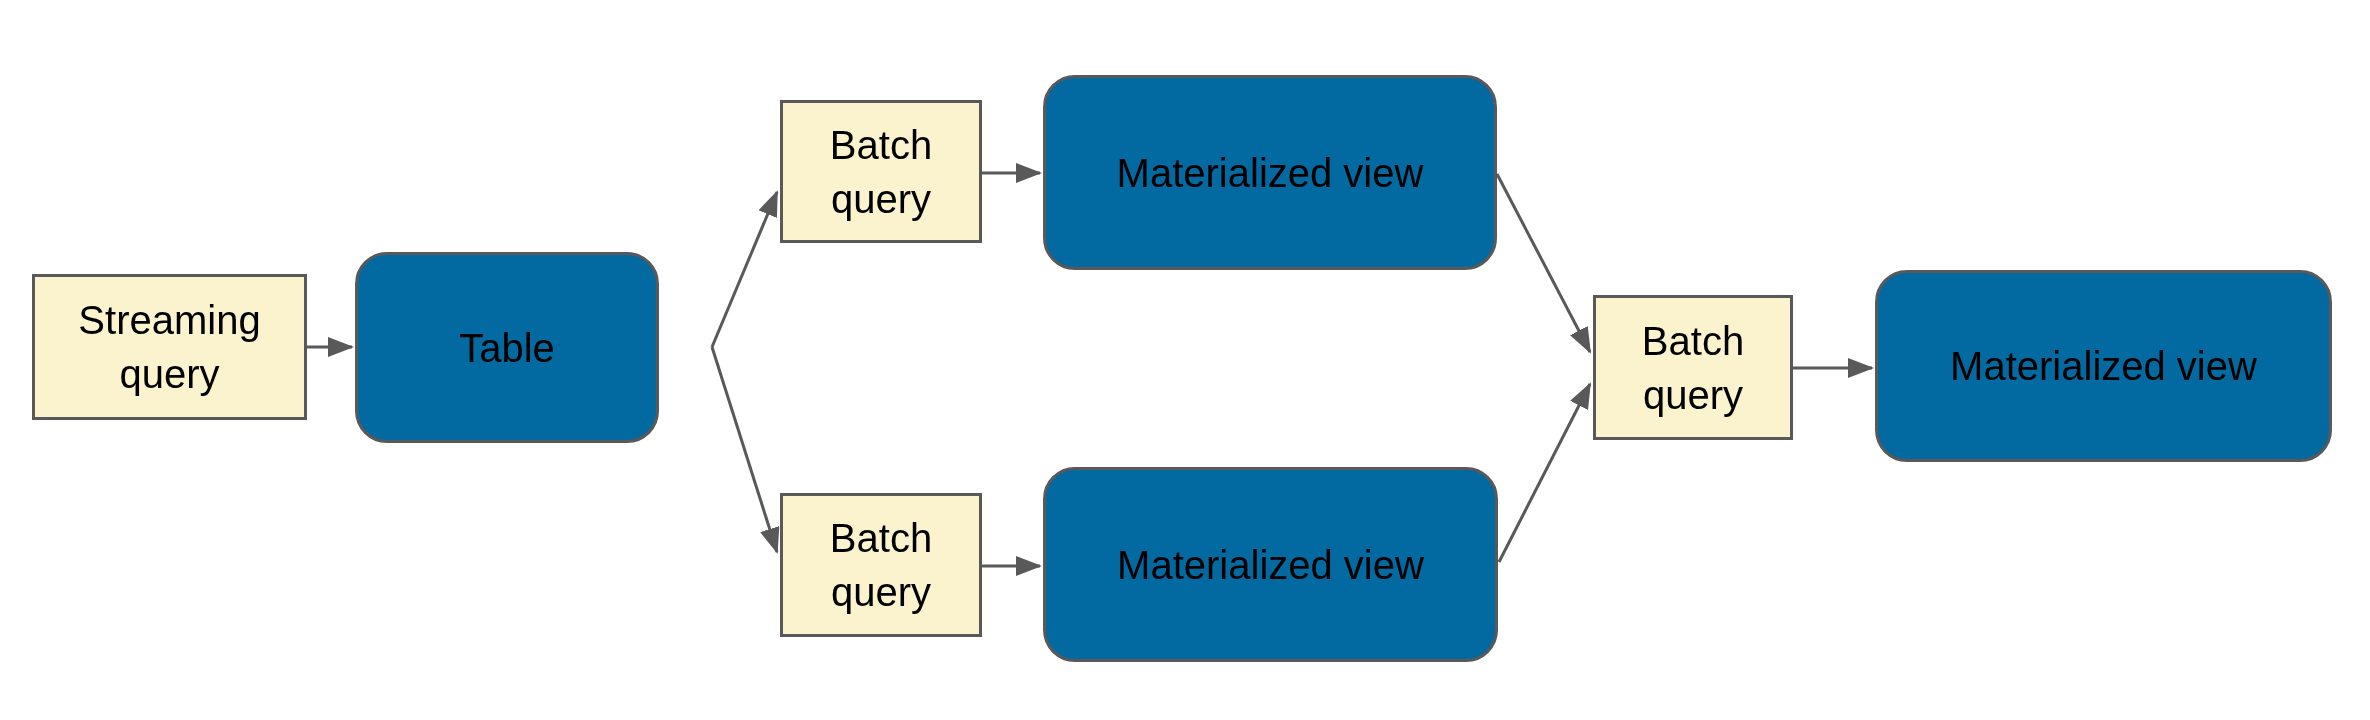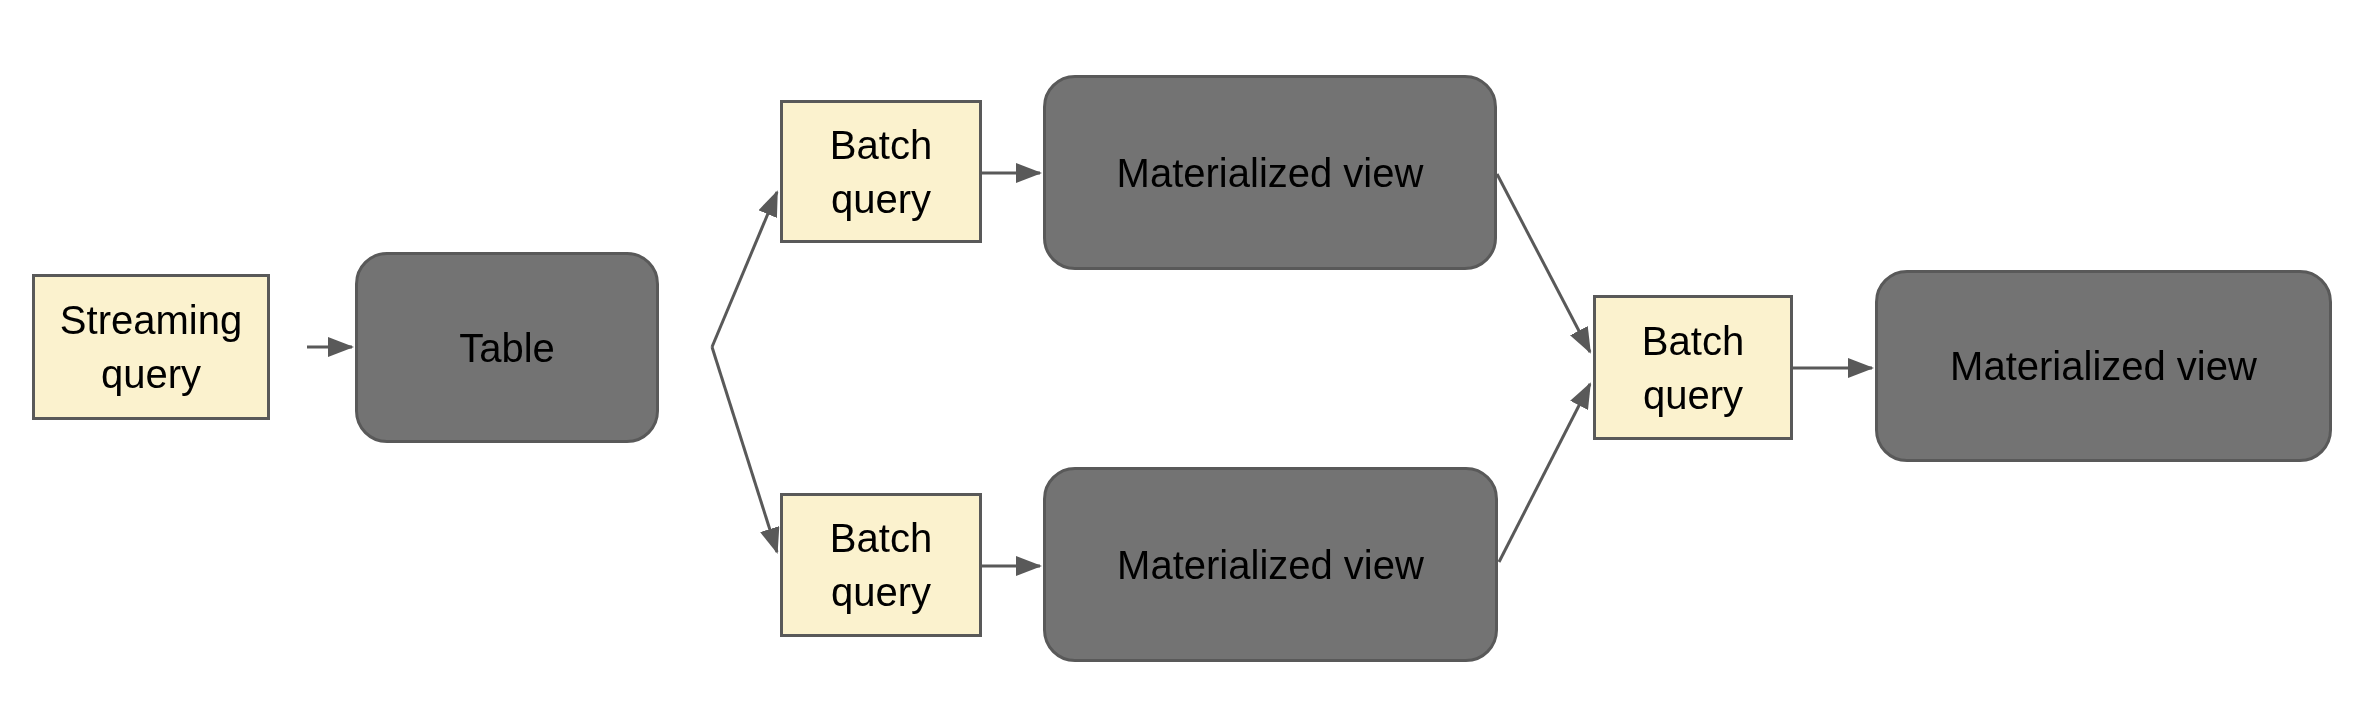--- a/index.html
+++ b/index.html
@@ -34,21 +34,21 @@
     line-height: 1.35;
     color: #000000;
     padding: 4px 10px;
   }
   .node-query {
     background: #FBF2CE;
     border: 3px solid #595959;
     border-radius: 0;
   }
   .node-view {
-    background: #737373;
+    background: #0369a1;
     border: 3px solid #595959;
     border-radius: 32px;
   }
   .edge-line {
     stroke: #595959;
     stroke-width: 3;
     fill: none;
   }
   .arrow-head {
     fill: #595959;
@@ -68,21 +68,21 @@
     <line class="edge-line" x1="307" y1="347" x2="352" y2="347" marker-end="url(#arrow)"></line>
     <line class="edge-line" x1="712" y1="347" x2="777" y2="192" marker-end="url(#arrow)"></line>
     <line class="edge-line" x1="712" y1="347" x2="777" y2="552" marker-end="url(#arrow)"></line>
     <line class="edge-line" x1="982" y1="173" x2="1040" y2="173" marker-end="url(#arrow)"></line>
     <line class="edge-line" x1="982" y1="566" x2="1040" y2="566" marker-end="url(#arrow)"></line>
     <line class="edge-line" x1="1497" y1="174" x2="1590" y2="352" marker-end="url(#arrow)"></line>
     <line class="edge-line" x1="1499" y1="562" x2="1590" y2="384" marker-end="url(#arrow)"></line>
     <line class="edge-line" x1="1793" y1="368" x2="1872" y2="368" marker-end="url(#arrow)"></line>
   </svg>
 
-  <div class="node node-query" style="left:32px;  top:274px; width:238px; height:146px;">Streaming query</div>
+  <div class="node node-query" style="left:32px;  top:274px; width:275px; height:146px;">Streaming query</div>
 
   <div class="node node-view" style="left:355px; top:252px; width:304px; height:191px;">Table</div>
 
   <div class="node node-query" style="left:780px; top:100px; width:202px; height:143px;">Batch query</div>
 
   <div class="node node-view" style="left:1043px; top:75px; width:454px; height:195px;">Materialized view</div>
 
   <div class="node node-query" style="left:780px; top:493px; width:202px; height:144px;">Batch query</div>
 
   <div class="node node-view" style="left:1043px; top:467px; width:455px; height:195px;">Materialized view</div>

